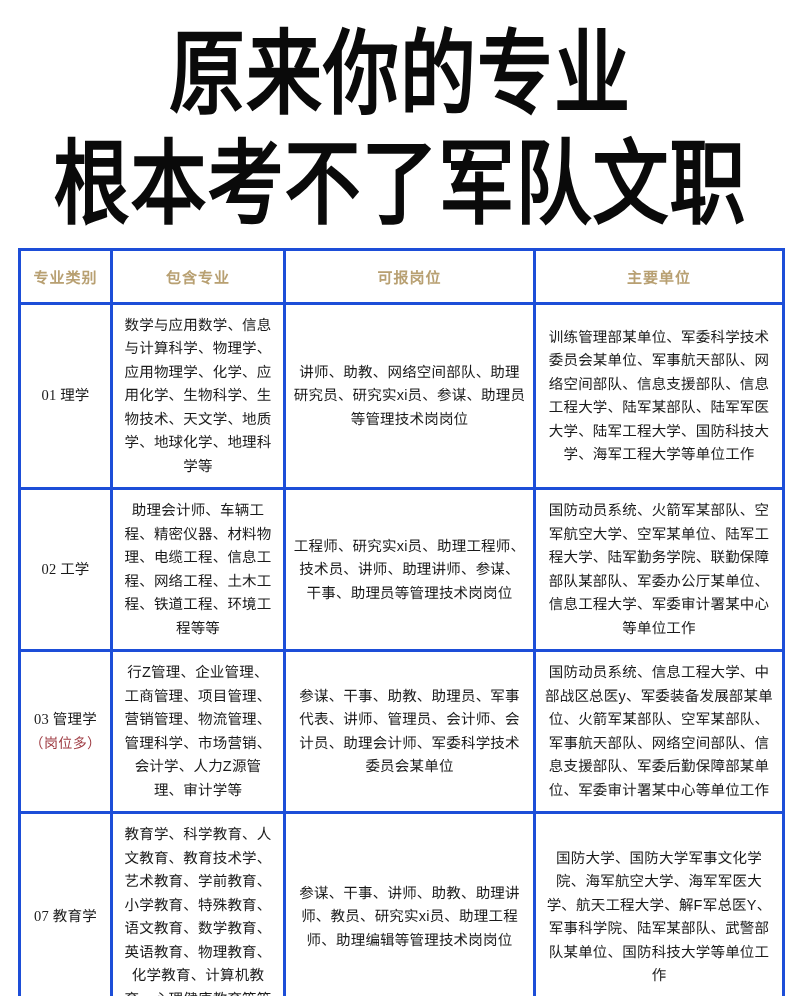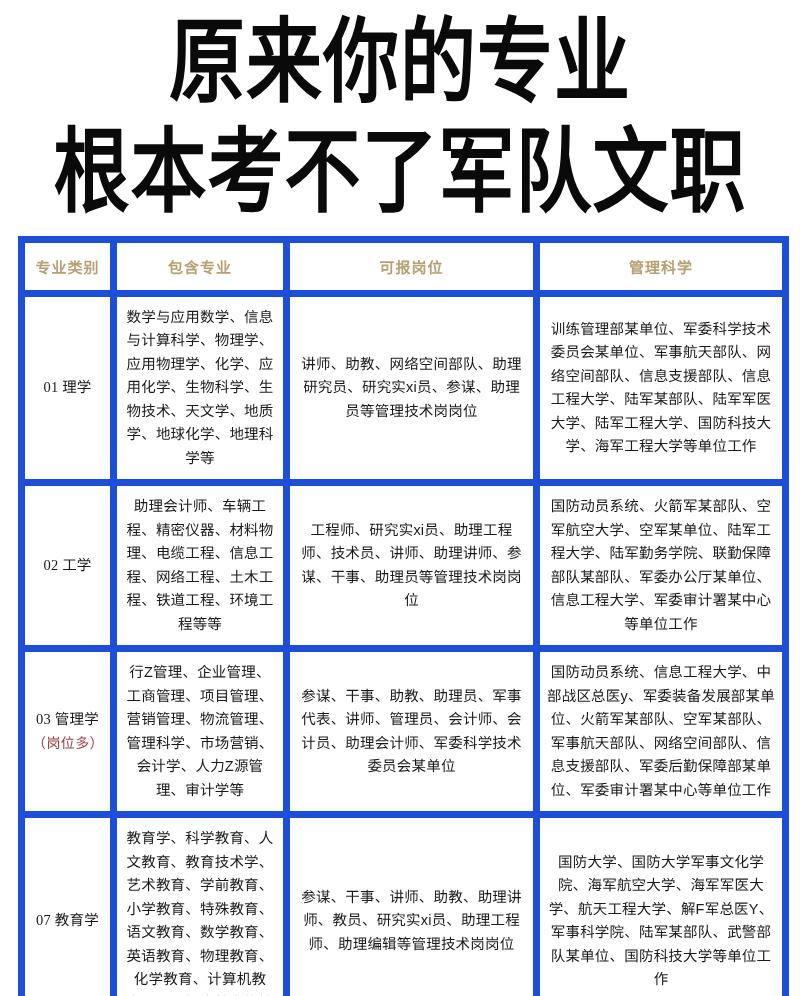--- a/index.html
+++ b/index.html
@@ -13,21 +13,21 @@
   }
 
   body {
     font-family: "Liberation Sans", "DejaVu Sans", sans-serif;
     color: #111111;
   }
 
   
   .title-block {
     width: 800px;
-    padding-top: 2px;
+    padding-top: 14px;
     text-align: center;
   }
 
   .title-line {
     font-family: "Liberation Serif", "DejaVu Serif", serif;
     font-weight: 700;
     color: #0a0a0a;
     line-height: 1.0;
     white-space: nowrap;
     display: block;
@@ -62,21 +62,21 @@
     border: 1px solid #4a4a4a;
   }
 
   table.major-table col.c1 { width: 92px;  }
   table.major-table col.c2 { width: 173px; }
   table.major-table col.c3 { width: 250px; }
   table.major-table col.c4 { width: 249px; }
 
   table.major-table th,
   table.major-table td {
-    border: 7px solid #1d4ed8;
+    border: 3px solid #1d4ed8;
     vertical-align: middle;
     text-align: center;
   }
 
   table.major-table thead th {
     height: 54px;
     color: #b8a072;
     font-size: 15px;
     font-weight: 700;
     letter-spacing: 1px;
@@ -121,21 +121,21 @@
       <col class="c1">
         <col class="c2">
         <col class="c3">
         <col class="c4">
     </colgroup>
     <thead>
       <tr>
         <th>专业类别</th>
         <th>包含专业</th>
         <th>可报岗位</th>
-        <th>管理科学</th>
+        <th>主要单位</th>
       </tr>
     </thead>
     <tbody>
       <tr>
         <td class="cat-cell">
           <span>01 理学</span>
           
         </td>
         <td>数学与应用数学、信息与计算科学、物理学、应用物理学、化学、应用化学、生物科学、生物技术、天文学、地质学、地球化学、地理科学等</td>
         <td>讲师、助教、网络空间部队、助理研究员、研究实xi员、参谋、助理员等管理技术岗岗位</td>

